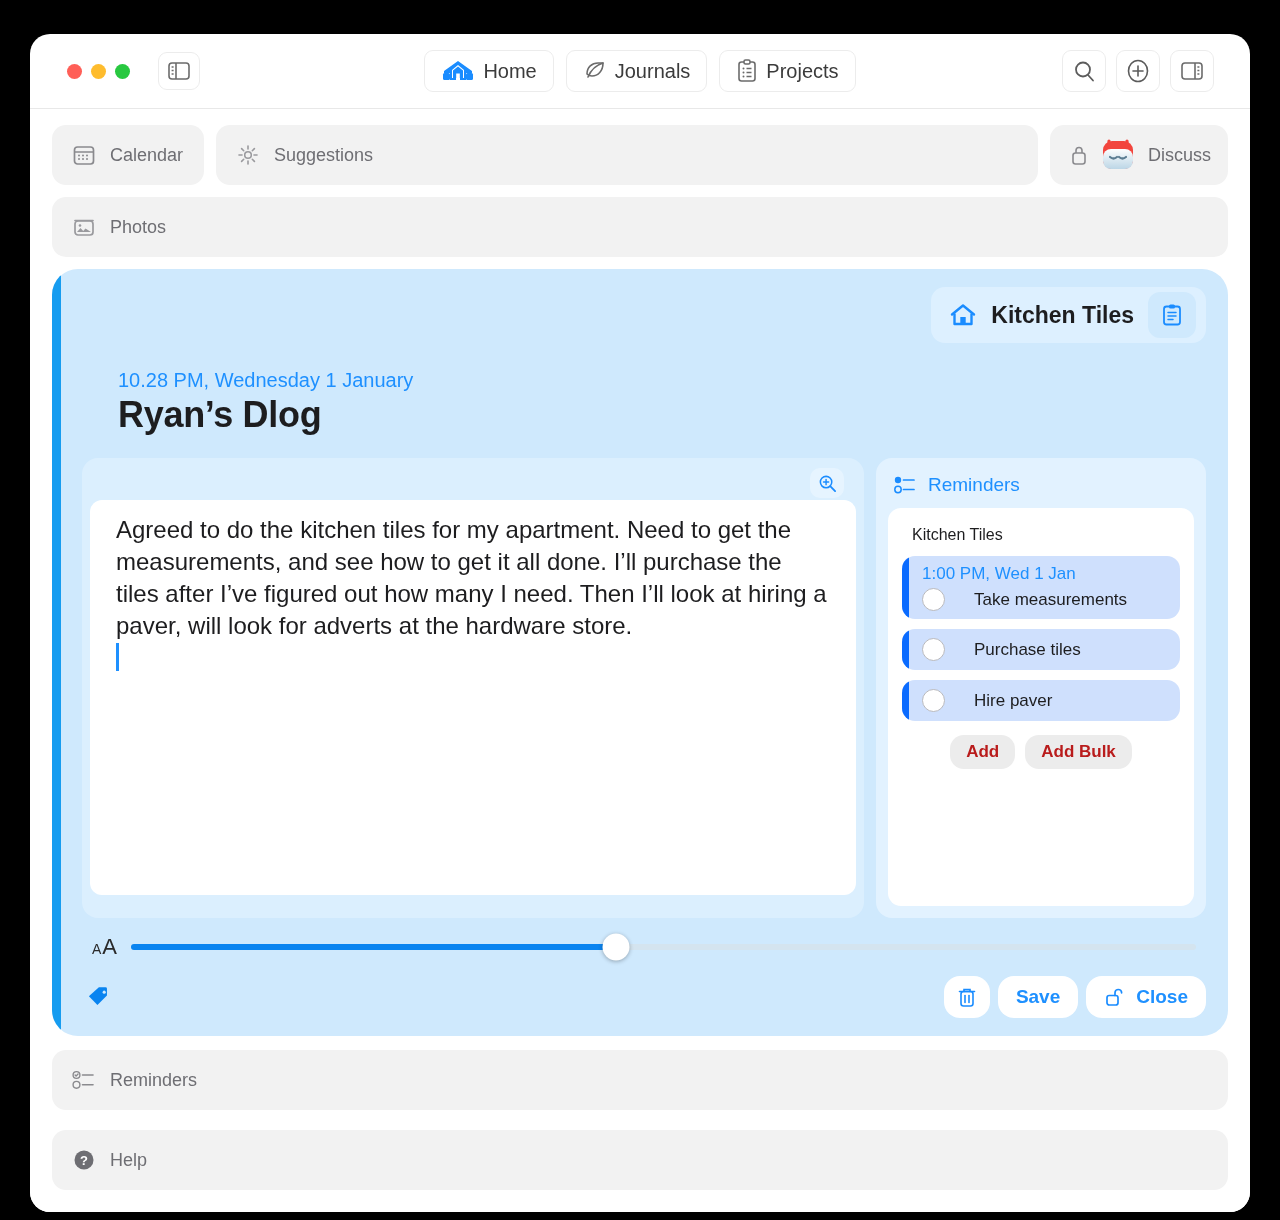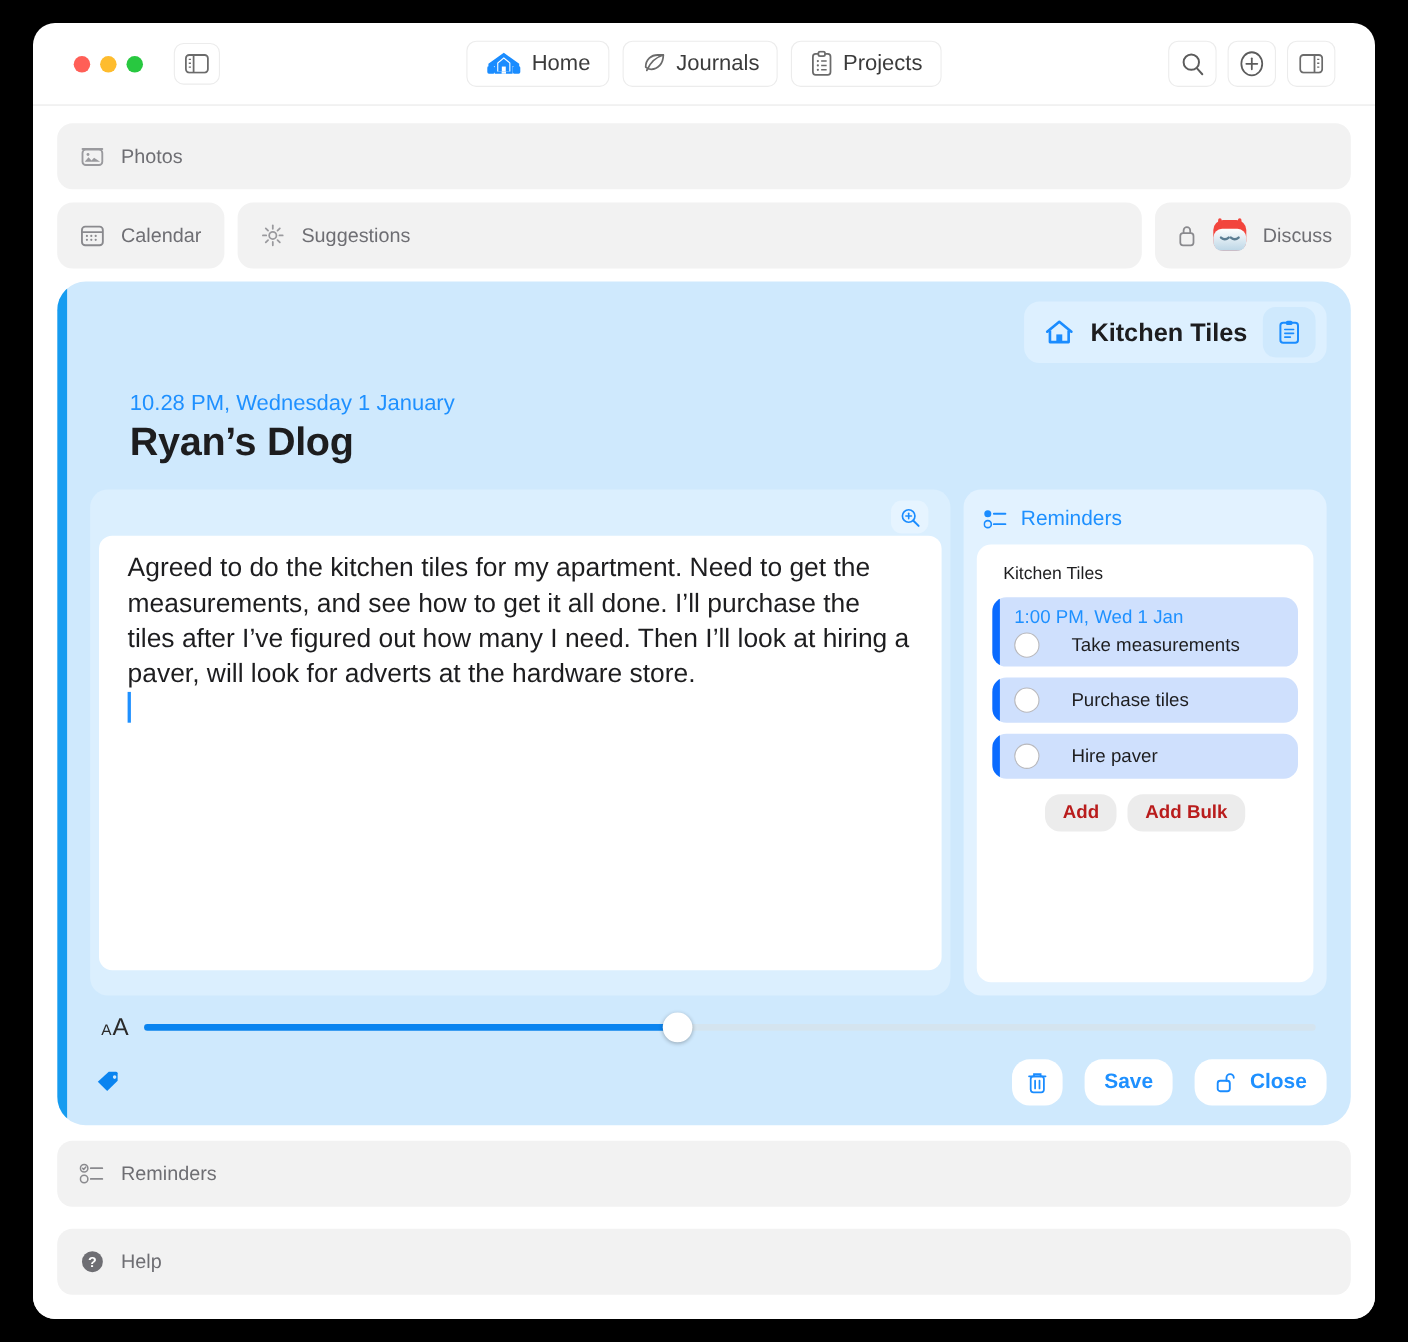--- a/index.html
+++ b/index.html
@@ -5,21 +5,21 @@
   * { box-sizing: border-box; margin: 0; padding: 0; }
   html, body {
     width: 1280px; height: 1220px;
     background: #000000;
     font-family: "Liberation Sans", sans-serif;
     overflow: hidden;
   }
 
   .window {
     position: absolute;
-    left: 30px; top: 21px;
+    left: 30px; top: 34px;
     width: 1220px; height: 1178px;
     background: #ffffff;
     border-radius: 20px;
     box-shadow: 0 16px 44px rgba(0,0,0,0.55);
     overflow: hidden;
     display: flex; flex-direction: column;
   }
 
   
   .titlebar {
@@ -205,21 +205,21 @@
   .track .fill { position: absolute; left: 0; top: 0; bottom: 0; width: 45.5%; background: #0a84f0; border-radius: 3px; }
   .track .knob {
     position: absolute; top: 50%; left: 45.5%;
     transform: translate(-50%, -50%);
     width: 27px; height: 27px; border-radius: 50%;
     background: #fff; box-shadow: 0 1px 4px rgba(0,0,0,0.3);
   }
 
   .note-footer { display: flex; align-items: center; margin-top: 16px; }
   .tag-btn { margin-left: 6px; }
-  .footer-actions { margin-left: auto; display: flex; gap: 20px; align-items: center; }
+  .footer-actions { margin-left: auto; display: flex; gap: 8px; align-items: center; }
   .fbtn {
     background: #fff;
     border-radius: 16px;
     height: 42px;
     display: flex; align-items: center; gap: 10px;
     padding: 0 18px;
     color: #1e90ff; font-size: 19px; font-weight: bold;
   }
   .fbtn.icon-only { width: 46px; padding: 0; justify-content: center; }
 
@@ -316,34 +316,20 @@
             <line x1="16.4" y1="5" x2="18.4" y2="5" stroke="#6b6b6b" stroke-width="1.3"></line>
             <line x1="16.4" y1="8.5" x2="18.4" y2="8.5" stroke="#6b6b6b" stroke-width="1.3"></line>
             <line x1="16.4" y1="12" x2="18.4" y2="12" stroke="#6b6b6b" stroke-width="1.3"></line>
           </svg>
         </span>
       </div>
     </div>
   </div>
 
   <div class="content">
-
-    <div class="row">
-      <div class="pill grow">
-        <span class="icon">
-          <svg width="24" height="24" viewBox="0 0 24 24" fill="none">
-            <rect x="3" y="6" width="18" height="14" rx="3" stroke="#9a9a9e" stroke-width="1.7"></rect>
-            <path d="M3 5.5 h18" stroke="#9a9a9e" stroke-width="1.7" stroke-linecap="round"></path>
-            <path d="M5 17l3.5-4 2.7 3 2.3-2.5L19 17z" fill="#9a9a9e"></path>
-            <circle cx="8" cy="10.5" r="1.3" fill="#9a9a9e"></circle>
-          </svg>
-        </span>
-        <span>Photos</span>
-      </div>
-    </div>
 
     <div class="row">
       <div class="pill calendar">
         <span class="icon">
           <svg width="24" height="24" viewBox="0 0 24 24" fill="none">
             <rect x="2.5" y="4" width="19" height="17" rx="3" stroke="#8a8a8e" stroke-width="1.7"></rect>
             <line x1="2.5" y1="9" x2="21.5" y2="9" stroke="#8a8a8e" stroke-width="1.7"></line>
             <g fill="#8a8a8e">
               <circle cx="7" cy="12.5" r="1"></circle>
                 <circle cx="11" cy="12.5" r="1"></circle>
@@ -390,20 +376,34 @@
               </linearGradient>
             </defs>
             <rect x="3" y="4" width="30" height="28" rx="9" fill="#f2453d"></rect>
             <rect x="3" y="12" width="30" height="20" rx="8" fill="url(#faceg)"></rect>
             <path d="M9 4 v5 M27 4 v5" stroke="#f2453d" stroke-width="3.2" stroke-linecap="round"></path>
             <path d="M10 20 q3.5 3 7 0" stroke="#5b7d92" stroke-width="2.2" fill="none" stroke-linecap="round"></path>
             <path d="M19 20 q3.5 3 7 0" stroke="#5b7d92" stroke-width="2.2" fill="none" stroke-linecap="round"></path>
           </svg>
         </span>
         <span>Discuss</span>
+      </div>
+    </div>
+
+    <div class="row">
+      <div class="pill grow">
+        <span class="icon">
+          <svg width="24" height="24" viewBox="0 0 24 24" fill="none">
+            <rect x="3" y="6" width="18" height="14" rx="3" stroke="#9a9a9e" stroke-width="1.7"></rect>
+            <path d="M3 5.5 h18" stroke="#9a9a9e" stroke-width="1.7" stroke-linecap="round"></path>
+            <path d="M5 17l3.5-4 2.7 3 2.3-2.5L19 17z" fill="#9a9a9e"></path>
+            <circle cx="8" cy="10.5" r="1.3" fill="#9a9a9e"></circle>
+          </svg>
+        </span>
+        <span>Photos</span>
       </div>
     </div>
 
     <div class="note-card">
       <div class="note-accent"></div>
 
       <div class="note-head">
         <div class="title-chip">
           <span class="icon">
             <svg width="28" height="26" viewBox="0 0 28 26" fill="none">

